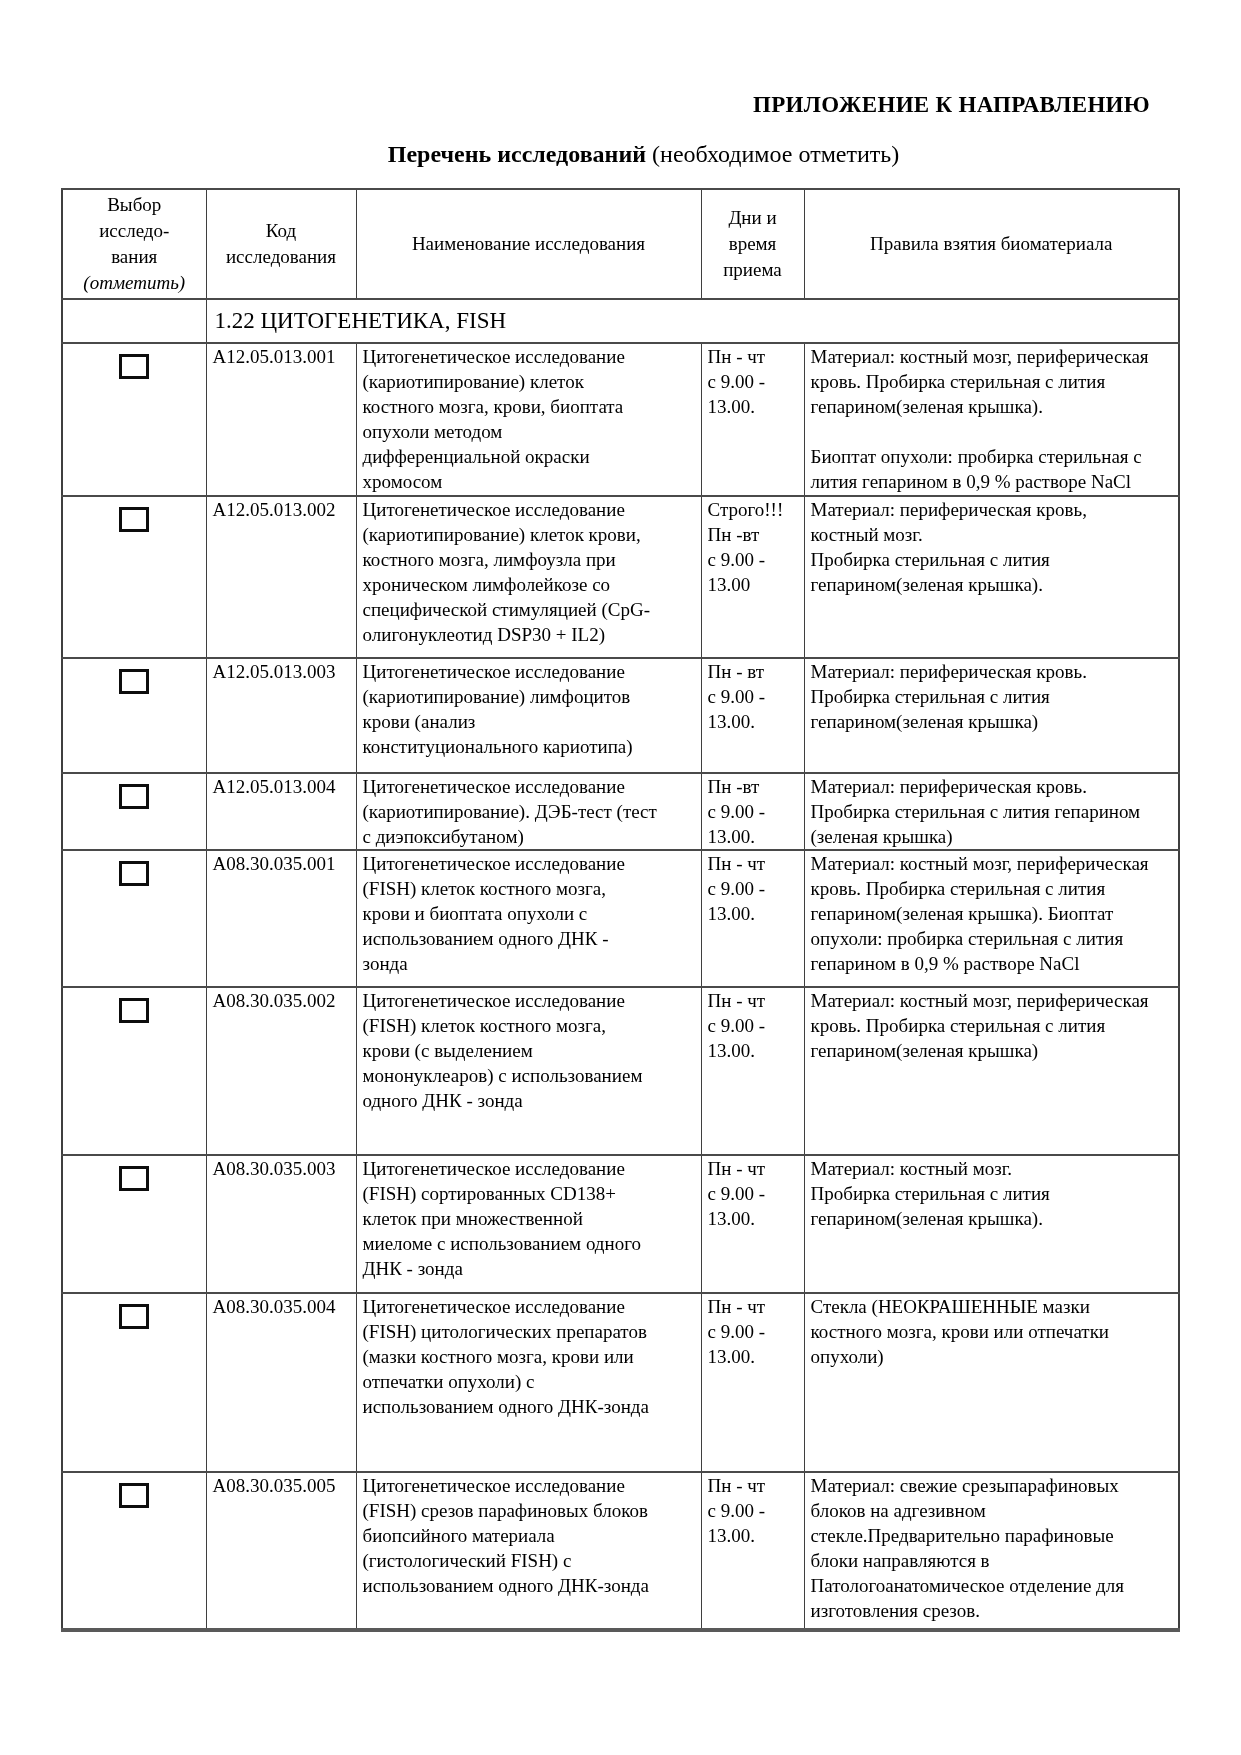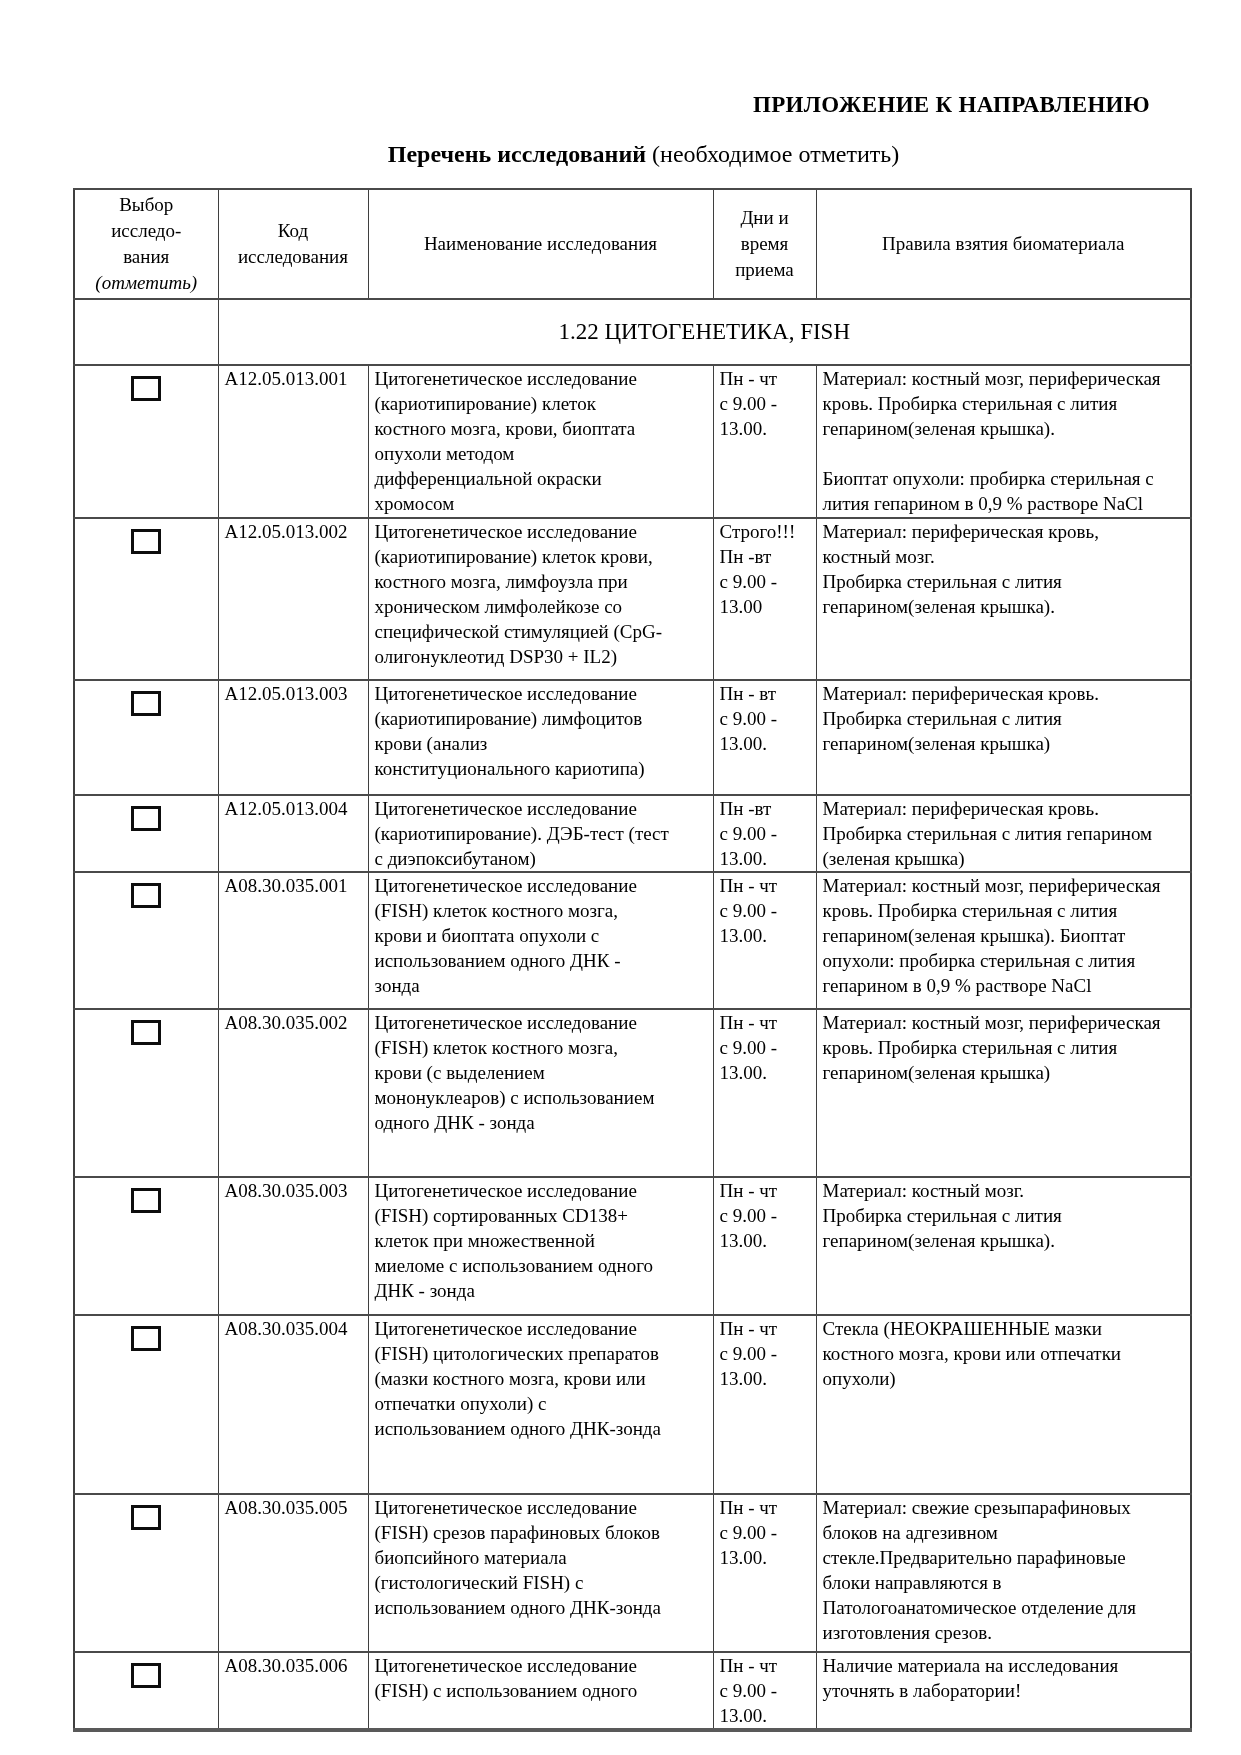--- a/index.html
+++ b/index.html
@@ -9,31 +9,31 @@
 
   .title{position:absolute;top:92px;right:91px;font-size:23px;font-weight:bold;
          letter-spacing:0.3px;white-space:nowrap;}
   .subtitle{position:absolute;top:141px;left:23px;width:1241px;text-align:center;
             font-size:24px;white-space:nowrap;}
   .subtitle .sb{font-weight:bold;margin-top:13px;}
   .subtitle .si{}
 
   table.main{position:absolute;left:61px;top:188px;width:1117px;
              border-collapse:collapse;table-layout:fixed;
-             border:2px solid #3f3f3f;border-bottom:4px solid #595959;margin-left:12px;}
+             border:2px solid #3f3f3f;border-bottom:4px solid #595959;}
   table.main td{border-left:1px solid #3f3f3f;border-right:1px solid #3f3f3f;
                 border-top:2px solid #4a4a4a;border-bottom:2px solid #4a4a4a;
                 vertical-align:top;padding:0 6px;font-size:19px;line-height:25px;
                 overflow:hidden;}
   .pre{white-space:pre-line;}
   .it{font-style:italic;}
 
   tr.hrow td{text-align:center;vertical-align:middle;line-height:26px;padding:2px;}
-  tr.srow td.section{text-align:center;vertical-align:middle;font-size:23px;
-                     line-height:26px;padding:19px;}
+  tr.srow td.section{vertical-align:middle;font-size:23px;
+                     line-height:26px;padding:8px;}
 
   td.cbcell{text-align:center;}
   .cb{width:30px;height:25px;border:3px solid #0d0d0d;background:#fff;
       box-sizing:border-box;margin:10px auto 0;}
 
   tr.h-hdr{height:110px}
   tr.h-sec{height:42px}
   tr.h-r0{height:153px}
   tr.h-r1{height:162px}
   tr.h-r2{height:115px}
@@ -249,29 +249,16 @@
 с 9.00 -
 13.00.</td>
       <td class="pre">Материал: свежие срезыпарафиновых
 блоков на адгезивном
 стекле.Предварительно парафиновые
 блоки направляются в
 Патологоанатомическое отделение для
 изготовления срезов.</td>
     </tr>
 
-    <tr class="h-r9">
-      <td class="cbcell">
-            <div class="cb"></div>
-          </td>
-      <td>A08.30.035.006</td>
-      <td class="pre">Цитогенетическое исследование
-(FISH) с использованием одного</td>
-      <td class="pre">Пн - чт
-с 9.00 -
-13.00.</td>
-      <td class="pre">Наличие материала на исследования
-уточнять в лаборатории!</td>
-    </tr>
 
   </tbody>
     </table>
 </div>
 
 </body></html>

